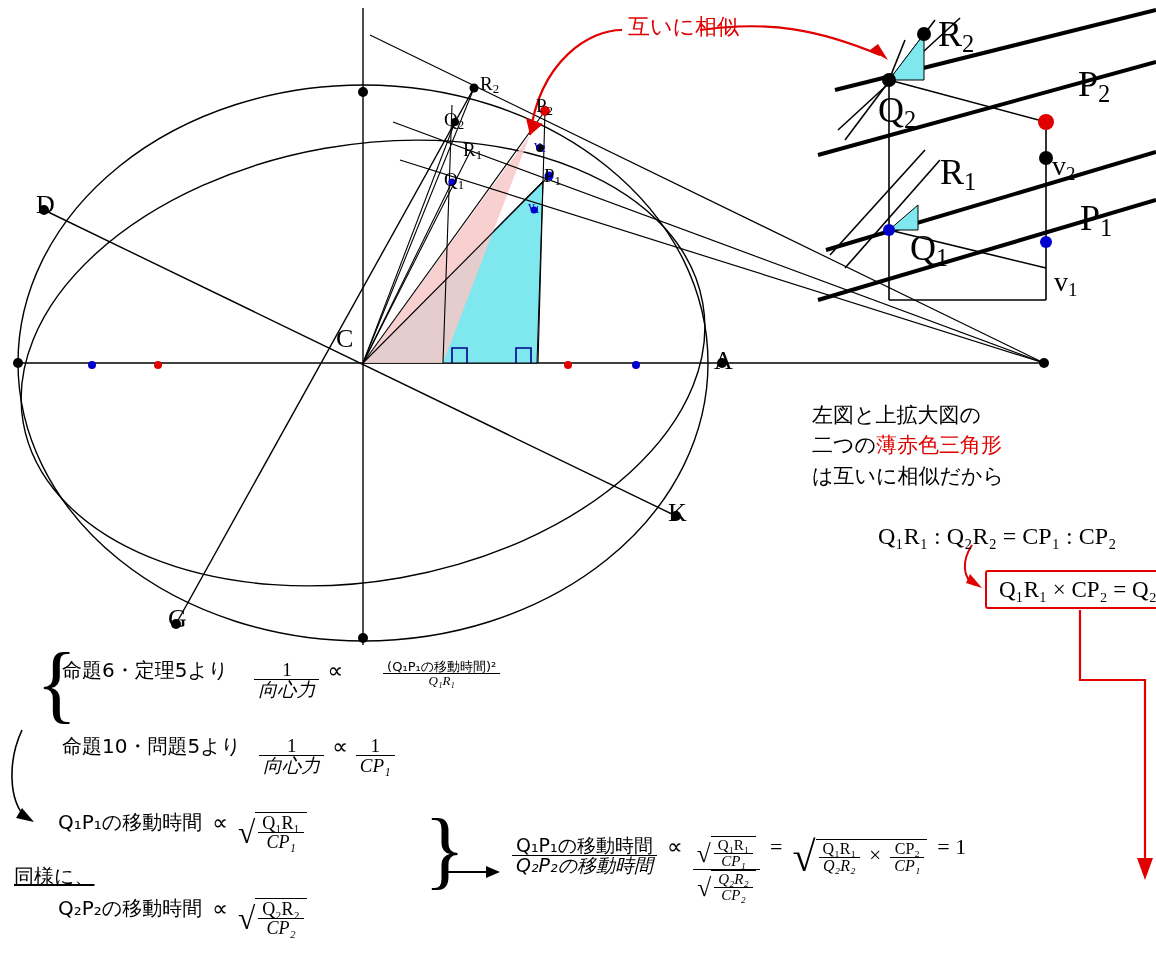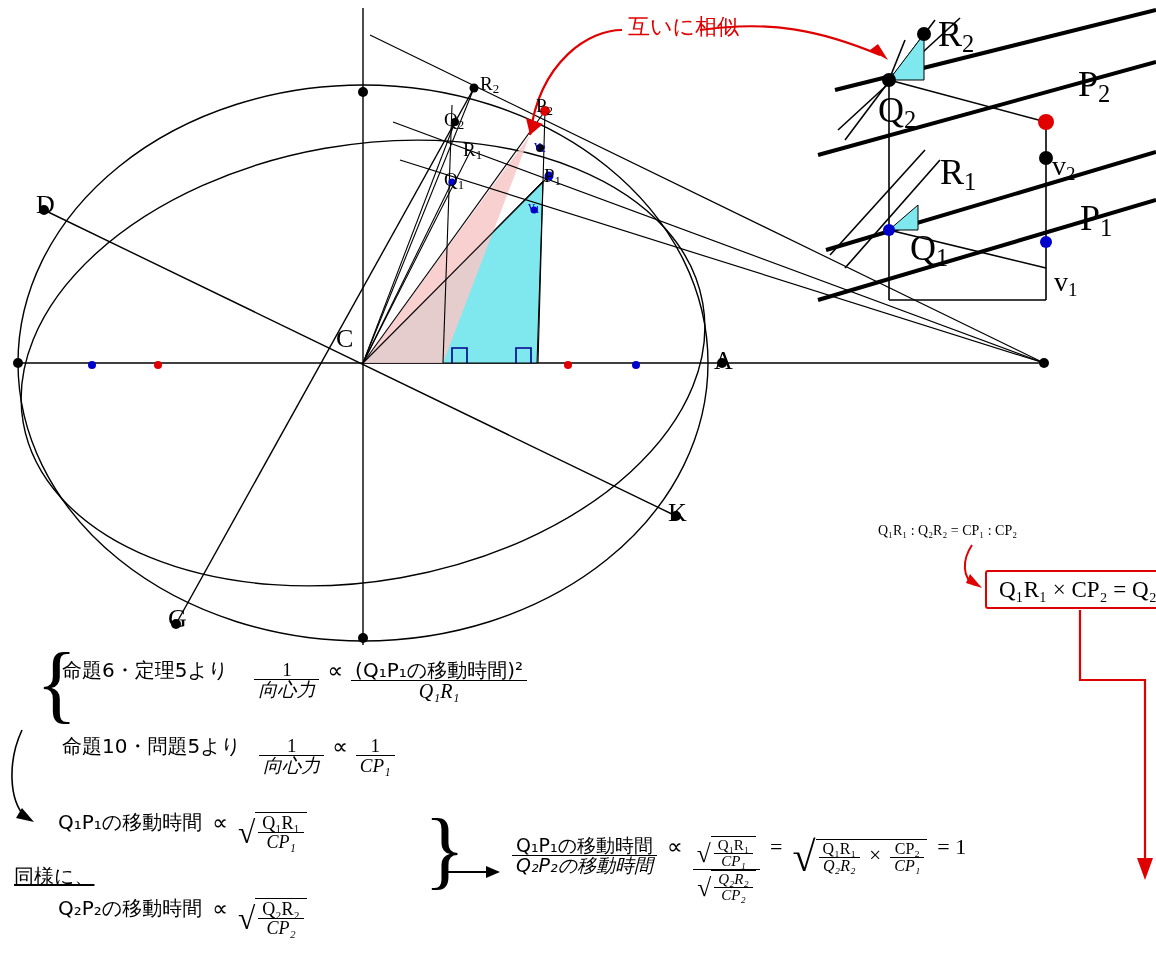--- a/index.html
+++ b/index.html
@@ -176,40 +176,47 @@
   <div class="lbl serif" style="left:878px;top:92px;font-size:36px;">Q<sub>2</sub></div>
   <div class="lbl serif" style="left:1078px;top:66px;font-size:36px;">P<sub>2</sub></div>
   <div class="lbl serif" style="left:1052px;top:152px;font-size:28px;">v<sub>2</sub></div>
   <div class="lbl serif" style="left:940px;top:154px;font-size:36px;">R<sub>1</sub></div>
   <div class="lbl serif" style="left:910px;top:230px;font-size:36px;">Q<sub>1</sub></div>
   <div class="lbl serif" style="left:1080px;top:200px;font-size:36px;">P<sub>1</sub></div>
   <div class="lbl serif" style="left:1054px;top:268px;font-size:28px;">v<sub>1</sub></div>
 
   <div class="lbl jp red" style="left:628px;top:16px;font-size:22px;">互いに相似</div>
 
-
-  <div class="lbl serif" style="left:878px;top:524px;font-size:14px;">Q₁R₁ : Q₂R₂ =  CP₁ : CP₂</div>
+  <div class="lbl jp" style="left:812px;top:400px;font-size:21px;line-height:1.45;">
+    <div>左図と上拡大図の</div>
+    <div>
+      <span>二つの</span><span class="red">薄赤色三角形</span>
+    </div>
+    <div>は互いに相似だから</div>
+  </div>
+
+  <div class="lbl serif" style="left:878px;top:524px;font-size:24px;">Q₁R₁ : Q₂R₂ =  CP₁ : CP₂</div>
 
   <div class="lbl serif" style="left:985px;top:570px;">
     <span class="boxed" style="font-size:23px;">Q₁R₁ × CP₂ = Q₂R₂ × CP₁</span>
   </div>
 
   <div class="lbl serif" style="left:36px;top:650px;font-size:30px;line-height:1;">
     <div style="font-size:86px;line-height:.78;">{</div>
   </div>
 
   <div class="lbl row serif" style="left:62px;top:660px;font-size:21px;">
     <span class="jp" style="font-size:20px;">命題6・定理5より</span>
     <span style="display:inline-block;width:26px;"></span>
     <span class="frac" style="font-size:19px;">
       <span class="num">1</span>
       <span class="den jp">向心力</span>
     </span>
     <span style="padding:0 8px;font-size:22px;">∝</span>
-    <span class="frac" style="font-size:20px;">
+    <span class="frac" style="font-size:13px;margin-left:32px;">
       <span class="num jp">(Q₁P₁の移動時間)²</span>
       <span class="den">Q₁R₁</span>
     </span>
   </div>
 
   <div class="lbl row serif" style="left:62px;top:736px;font-size:21px;">
     <span class="jp" style="font-size:20px;">命題10・問題5より</span>
     <span style="display:inline-block;width:18px;"></span>
     <span class="frac" style="font-size:19px;">
       <span class="num">1</span>

